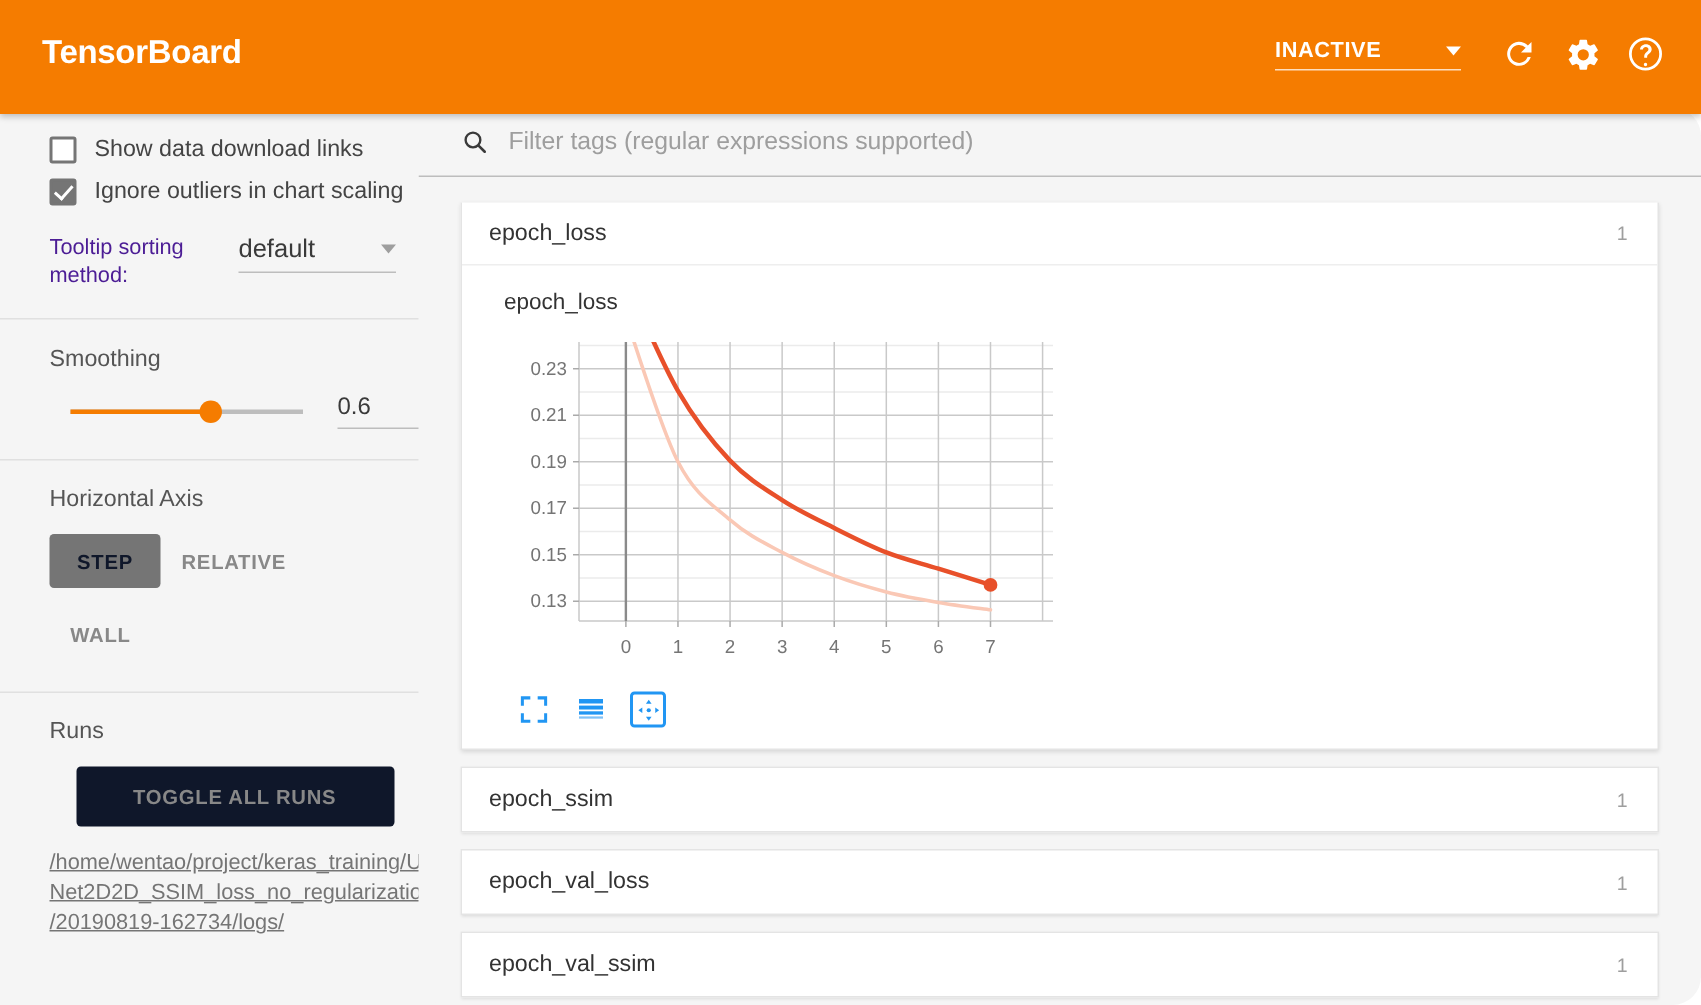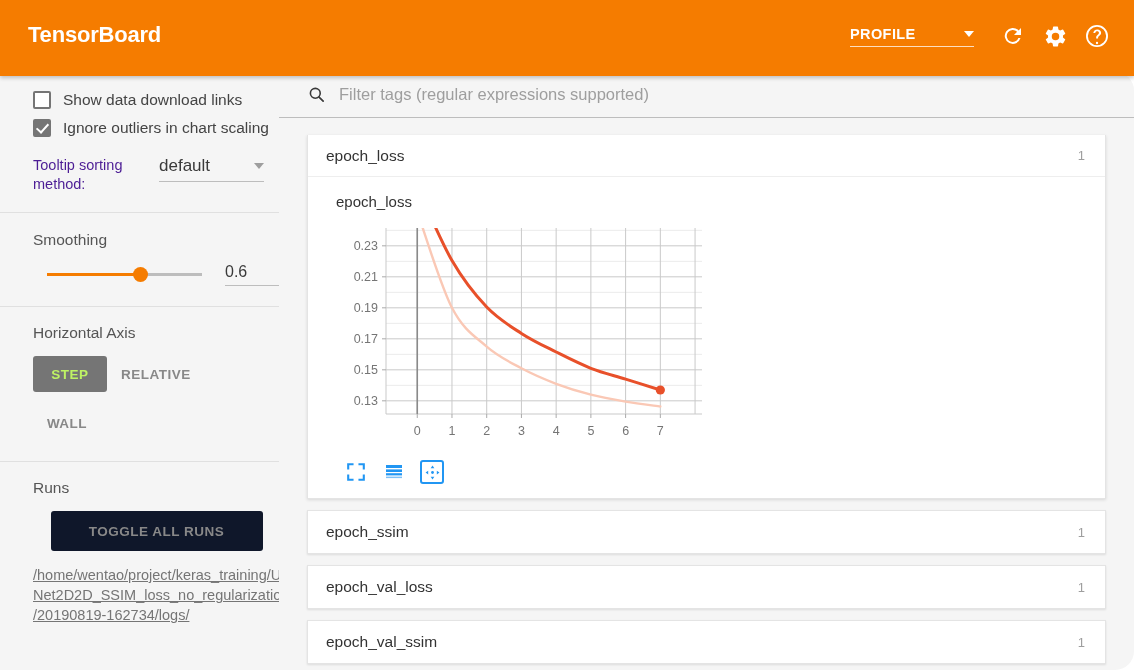--- a/index.html
+++ b/index.html
@@ -243,21 +243,21 @@
     font-size: 13.5px;
     font-weight: bold;
     letter-spacing: 0.5px;
     color: #888;
     border-radius: 3px;
     cursor: pointer;
     white-space: nowrap;
   }
   .haxis-btn.active {
     background: #757575;
-    color: #bef264;
+    color: #0f172a;
   }
   .haxis-row2 { margin-top: 13px; padding-left: 8px; }
 
   #toggle-runs-btn {
     margin: 0 auto;
     width: 212px;
     height: 40px;
     background: #0f172a;
     color: #888;
     font-size: 13.5px;
@@ -368,21 +368,21 @@
 </style>
 </head>
 <body>
 
 <div id="app-bar">
   <div id="brand">TensorBoard</div>
 
 
   <div id="bar-right">
     <div id="run-selector">
-      <span id="run-selector-value">PROFILE</span>
+      <span id="run-selector-value">INACTIVE</span>
       <span class="caret-down"></span>
     </div>
 
     <div class="bar-icon">
       <svg width="24" height="24" viewBox="0 0 24 24">
         <path d="M17.6 6.4A8 8 0 1 0 19.5 14h-2.1a6 6 0 1 1-1.3-6.2L13 11h7V4z" fill="#fff"></path>
       </svg>
     </div>
 
     <div class="bar-icon">

